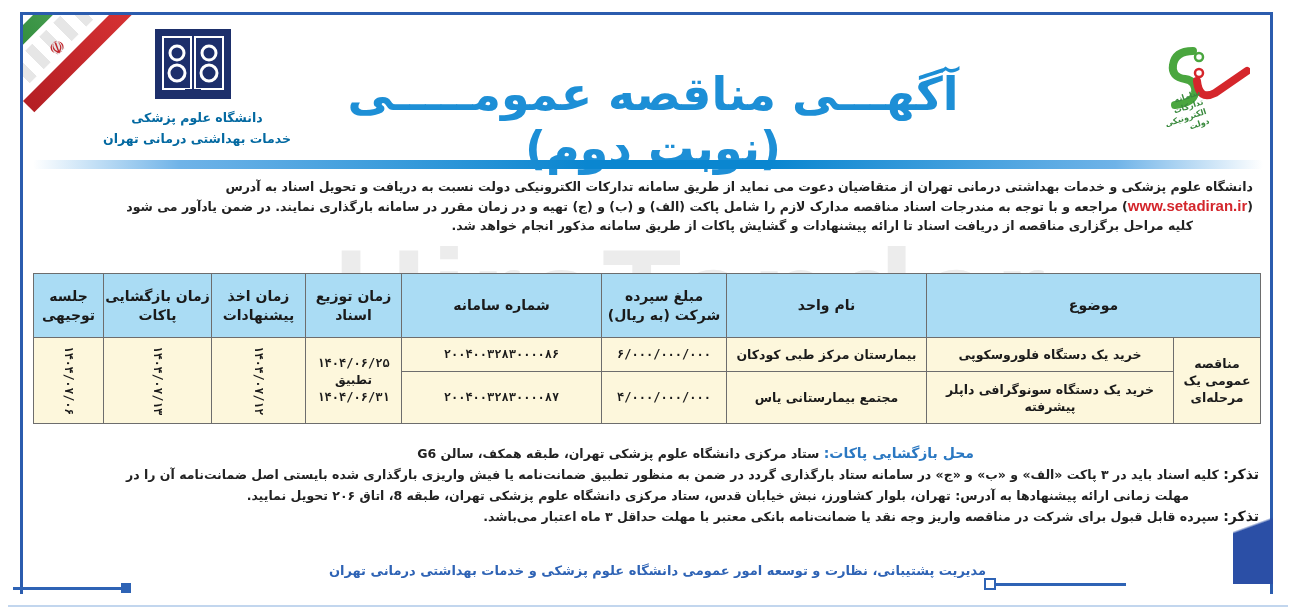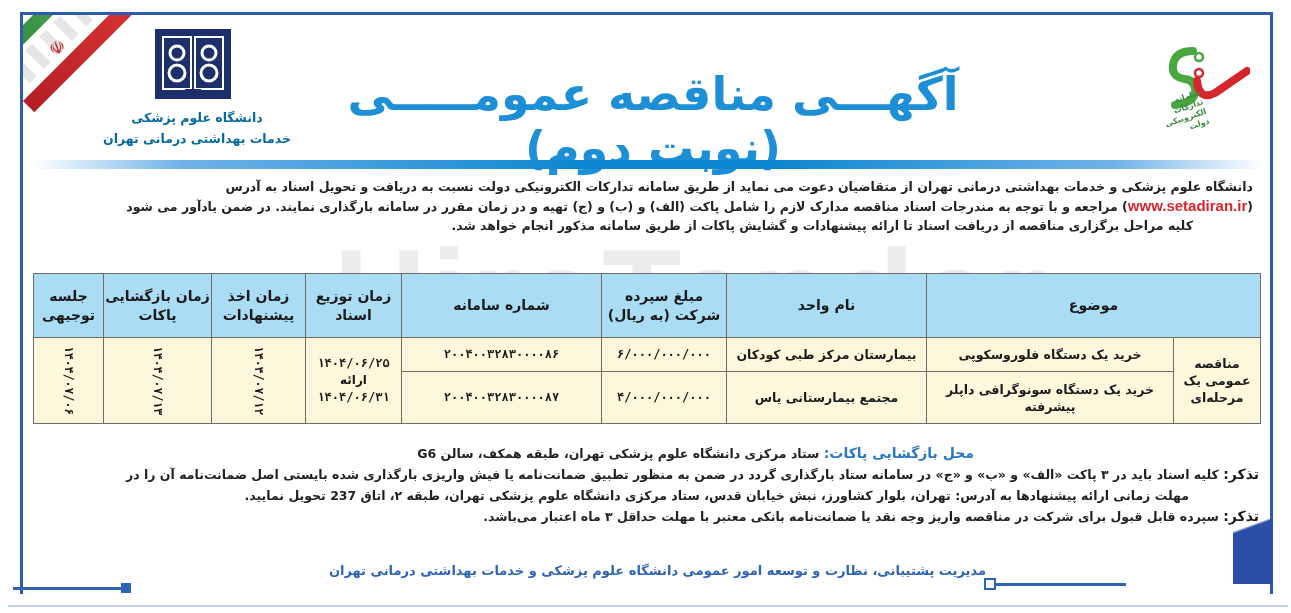--- a/index.html
+++ b/index.html
@@ -168,21 +168,21 @@
     </thead>
     <tbody>
       <tr>
         <td rowspan="2" style="width:87px">مناقصه عمومی یک مرحله‌ای</td>
         <td style="height:34px">خرید یک دستگاه فلوروسکوپی</td>
         <td>بیمارستان مرکز طبی کودکان</td>
         <td class="num">۶/۰۰۰/۰۰۰/۰۰۰</td>
         <td class="num">۲۰۰۴۰۰۳۲۸۳۰۰۰۰۸۶</td>
         <td rowspan="2" class="num">
           <div>۱۴۰۴/۰۶/۲۵</div>
-          <div style="font-family:'DejaVu Sans',sans-serif">ارائه</div>
+          <div style="font-family:'DejaVu Sans',sans-serif">تطبیق</div>
           <div>۱۴۰۴/۰۶/۳۱</div>
         </td>
         <td rowspan="2" class="vert">۱۴۰۴/۰۷/۱۲</td>
         <td rowspan="2" class="vert">۱۴۰۴/۰۷/۱۳</td>
         <td rowspan="2" class="vert">۱۴۰۴/۰۷/۰۶</td>
       </tr>
       <tr>
         <td style="height:52px">خرید یک دستگاه سونوگرافی داپلر پیشرفته</td>
         <td>مجتمع بیمارستانی یاس</td>
         <td class="num">۴/۰۰۰/۰۰۰/۰۰۰</td>
@@ -193,21 +193,21 @@
 
   <div class="notes">
     <div style="padding-right:285px">
       <span class="blue">محل بازگشایی پاکات:</span>
       <span>ستاد مرکزی دانشگاه علوم پزشکی تهران، طبقه همکف، سالن G6</span>
     </div>
     <div>
       <span class="key">تذکر:</span>
       <span>کلیه اسناد باید در ۳ پاکت «الف» و «ب» و «ج» در سامانه ستاد بارگذاری گردد در ضمن به منظور تطبیق ضمانت‌نامه یا فیش واریزی بارگذاری شده بایستی اصل ضمانت‌نامه آن را در</span>
     </div>
-    <div class="indent">مهلت زمانی ارائه پیشنهادها به آدرس: تهران، بلوار کشاورز، نبش خیابان قدس، ستاد مرکزی دانشگاه علوم پزشکی تهران، طبقه ۲، اتاق 237 تحویل نمایید.</div>
+    <div class="indent">مهلت زمانی ارائه پیشنهادها به آدرس: تهران، بلوار کشاورز، نبش خیابان قدس، ستاد مرکزی دانشگاه علوم پزشکی تهران، طبقه 8، اتاق ۲۰۶ تحویل نمایید.</div>
     <div>
       <span class="key">تذکر:</span>
       <span>سپرده قابل قبول برای شرکت در مناقصه واریز وجه نقد یا ضمانت‌نامه بانکی معتبر با مهلت حداقل ۳ ماه اعتبار می‌باشد.</span>
     </div>
   </div>
 
   <div class="footer">
     <div class="footer-line-r"></div>
     <div class="footer-box-r"></div>
     <div class="footer-text">مدیریت پشتیبانی، نظارت و توسعه امور عمومی دانشگاه علوم پزشکی و خدمات بهداشتی درمانی تهران</div>

